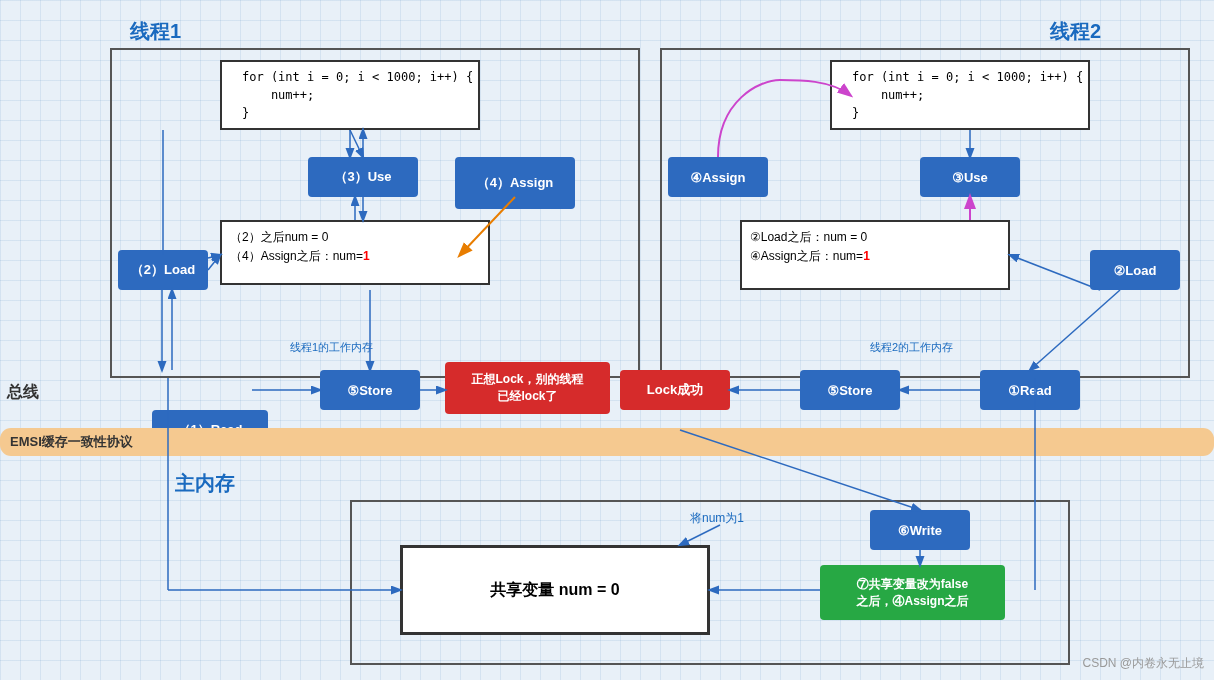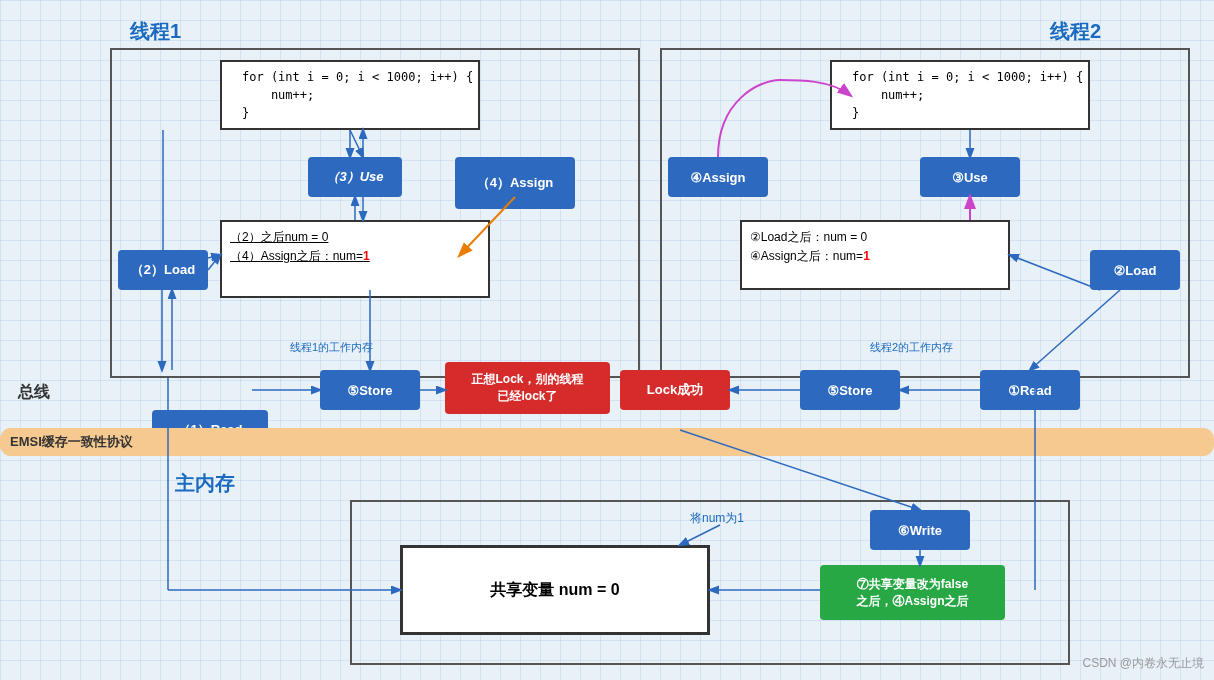--- a/index.html
+++ b/index.html
@@ -192,46 +192,46 @@
     num++;
 }</span>
 </div>
 
 <div class="code-box" style="top:60px; left:830px; width:260px; height:70px;">
   <span style="white-space:pre;">for (int i = 0; i &lt; 1000; i++) {
     num++;
 }</span>
 </div>
 
-<div class="blue-btn" style="top:157px; left:308px; width:94px; height:40px;font-style:italic;">（3）Use</div>
+<div class="blue-btn" style="top:157px; left:308px; width:110px; height:40px;">（3）Use</div>
 
 <div class="blue-btn" style="top:157px; left:455px; width:120px; height:52px;">（4）Assign</div>
 
-<div class="info-box" style="top:220px; left:220px; width:270px; height:78px;text-decoration:underline;">
+<div class="info-box" style="top:220px; left:220px; width:270px; height:65px;">
   <div>（2）之后num = 0</div>
   <div>（4）Assign之后：num=<span class="highlight-red">1</span></div>
 </div>
 
 <div class="blue-btn" style="top:250px; left:118px; width:90px; height:40px;">（2）Load</div>
 
 <div class="blue-btn" style="top:157px; left:668px; width:100px; height:40px;">④Assign</div>
 
 <div class="blue-btn" style="top:157px; left:920px; width:100px; height:40px;">③Use</div>
 
 <div class="info-box" style="top:220px; left:740px; width:270px; height:70px;">
   <div>②Load之后：num = 0</div>
   <div>④Assign之后：num=<span class="highlight-red">1</span></div>
 </div>
 
 <div class="blue-btn" style="top:250px; left:1090px; width:90px; height:40px;">②Load</div>
 
 <div class="small-label" style="top:340px; left:290px;">线程1的工作内存</div>
 <div class="small-label" style="top:340px; left:870px;">线程2的工作内存</div>
 
-<div class="bus-label" style="top:382px; left:18px;">总线</div>
+<div class="bus-label" style="top:382px; left:7px;">总线</div>
 
 <div class="blue-btn" style="top:370px; left:152px; width:116px; height:40px;margin-top:40px;">（1）Read</div>
 
 <div class="blue-btn" style="top:370px; left:320px; width:100px; height:40px;">⑤Store</div>
 
 <div class="red-btn" style="top:362px; left:445px; width:165px; height:52px; font-size:12px; line-height:1.4;">
   <span style="white-space:pre-line;">正想Lock，别的线程
 已经lock了</span>
 </div>
 

